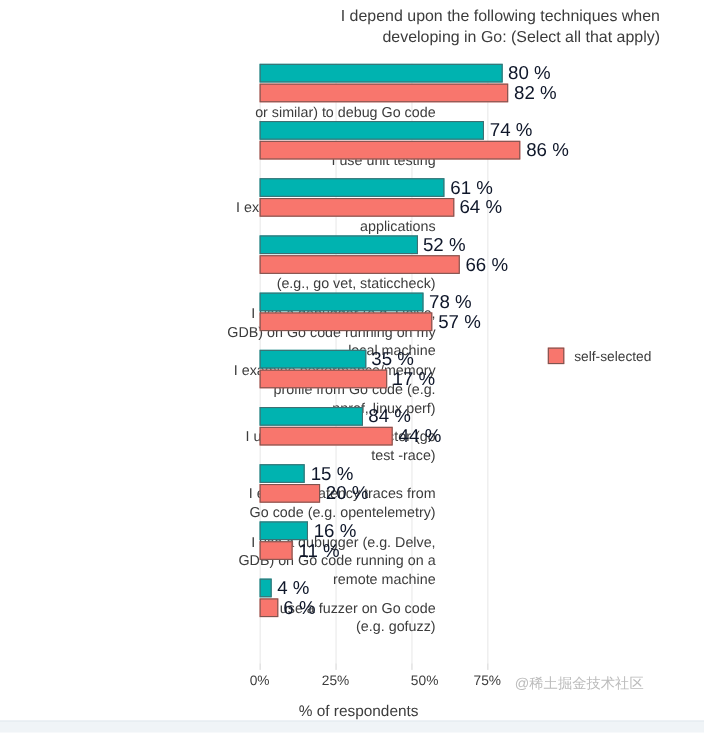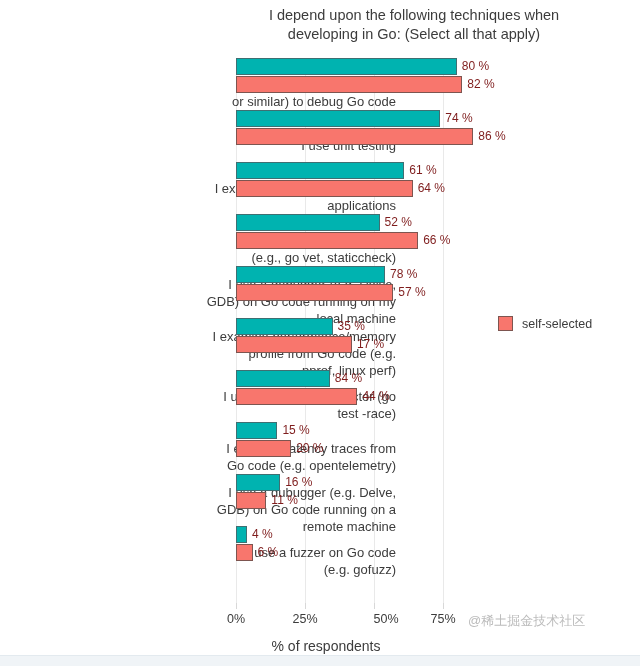--- a/index.html
+++ b/index.html
@@ -5,42 +5,42 @@
   html,body{margin:0;padding:0;}
   body{
     width:640px;height:666px;background:#ffffff;
     font-family:"Liberation Sans", sans-serif;
     color:#3c3c3c;overflow:hidden;position:relative;
   }
   #chart-root{position:absolute;left:0;top:0;width:640px;height:666px;}
 
   .chart-title{
     position:absolute;left:228px;top:6px;width:372px;
-    font-size:14.5px;line-height:19px;color:#3c3c3c;text-align:center;
+    font-size:14.5px;line-height:19px;color:#3c3c3c;text-align:right;
     white-space:pre-line;
   }
 
   
   .plot{position:absolute;left:236px;top:58px;width:207px;height:545px;}
   .gridline{position:absolute;top:0;bottom:0;width:1px;background:#e9e9e9;}
 
   .cat-row{position:absolute;left:0;width:100%;height:52px;}
   .cat-label{
     position:absolute;right:244px;width:230px;
     font-size:13px;line-height:17px;text-align:right;color:#3c3c3c;
     white-space:pre-line;
   }
   .bar{
     position:absolute;left:236px;height:17px;
     border:1px solid #6b5a55;box-sizing:border-box;
   }
   .bar.s0{background:#00b3b0;border-color:#3f6f72;}
   .bar.s1{background:#f8766d;border-color:#7d5550;}
   .bar-value{
-    position:absolute;font-size:12px;color:#7f1d1d;white-space:nowrap;
+    position:absolute;font-size:17px;color:#0f172a;white-space:nowrap;
     line-height:17px;
   }
 
   
   .xtick{
     position:absolute;font-size:12.5px;color:#3c3c3c;
     transform:translateX(-50%);white-space:nowrap;
   }
   .xtick-mark{position:absolute;width:1px;height:6px;background:#d8d8d8;}
   .xlabel{

